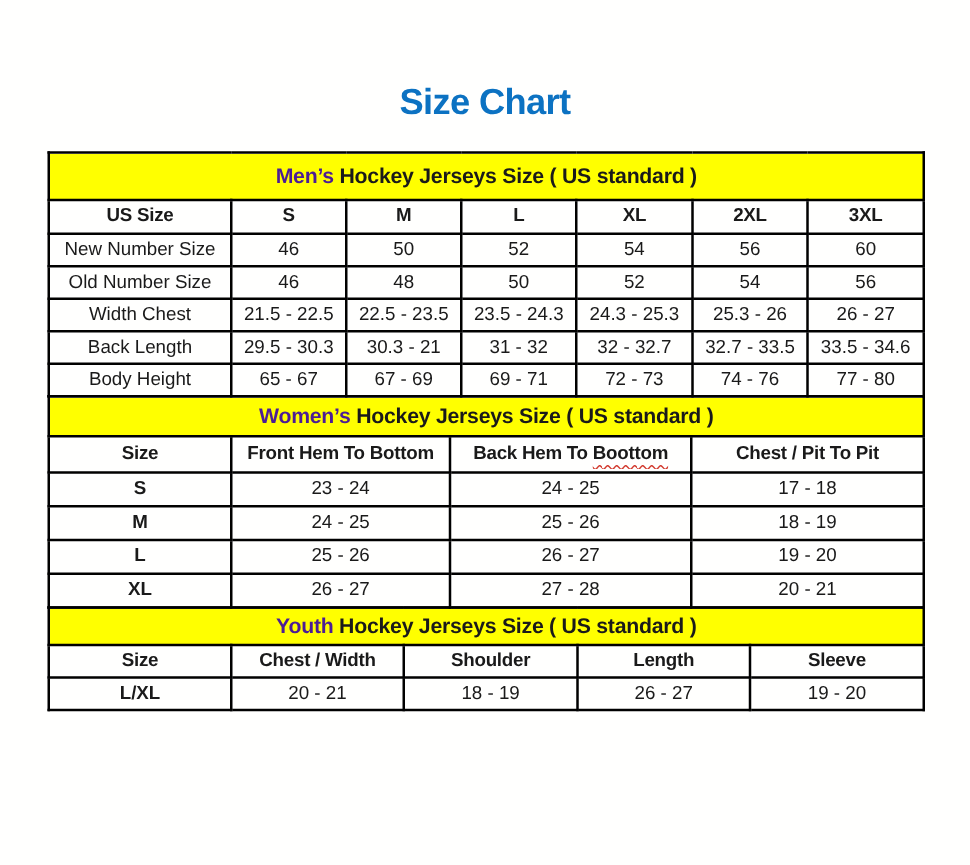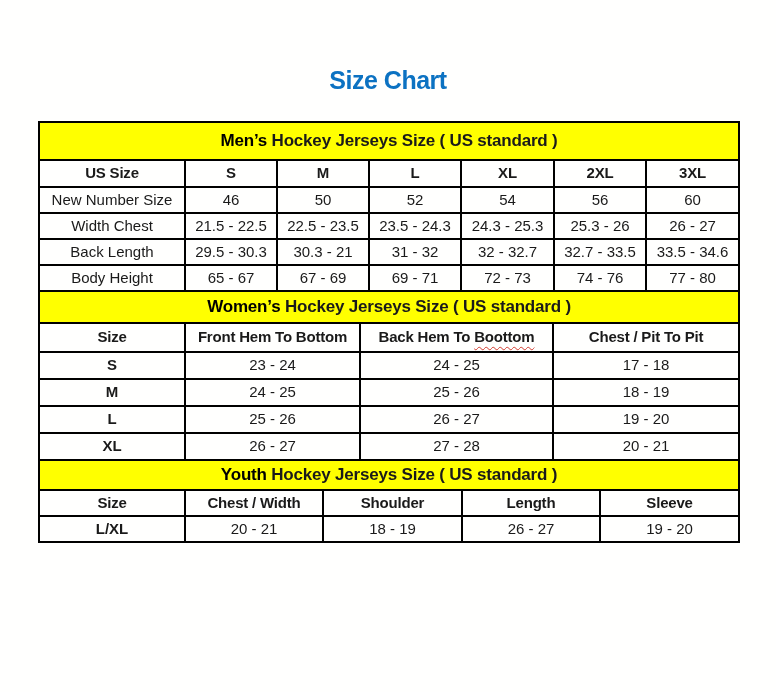--- a/index.html
+++ b/index.html
@@ -4,32 +4,32 @@
 <style>
   * { margin:0; padding:0; box-sizing:border-box; }
   html, body { background:#ffffff; }
   .page {
     position:relative; width:776px; height:692px; background:#fffffe;
     font-family:"Liberation Sans","DejaVu Sans",sans-serif; overflow:hidden;
     color:#1a1a1a;
   }
   .title {
     position:absolute; top:66px; left:0; width:100%;
-    text-align:center; font-size:25px; font-weight:bold; color:#0c72c2;
+    text-align:center; font-size:29px; font-weight:bold; color:#0c72c2;
     letter-spacing:-0.5px;
   }
   .tables { position:absolute; top:121px; left:38px; width:700px; }
   table { border-collapse:collapse; width:700px; table-layout:fixed; }
   table + table { margin-top:-2px; }
   th, td {
     border:2px solid #000; text-align:center; vertical-align:middle;
     font-size:15px; line-height:1.1; overflow:hidden; white-space:nowrap;
   }
   .banner-cell { background:#ffff00; font-size:17px; font-weight:bold; letter-spacing:-0.2px; }
-  .banner-highlight { color:#000000; }
+  .banner-highlight { color:#4c1d95; }
   th.colhead { font-weight:bold; letter-spacing:-0.2px; }
   td.rowlabel { font-weight:normal;margin-top:38px; }
   td.rowlabel.bold, td.sizekey { font-weight:bold; }
   td.val { font-weight:normal; }
   .squiggle {
     text-decoration-line:underline; text-decoration-style:wavy;
     text-decoration-color:#d23a2e; text-decoration-thickness:1px;
     text-underline-offset:4px;
   }
   
@@ -78,20 +78,29 @@
       <tr>
         <td class="rowlabel">New Number Size</td>
         <td class="val">46</td>
         <td class="val">50</td>
         <td class="val">52</td>
         <td class="val">54</td>
         <td class="val">56</td>
         <td class="val">60</td>
       </tr>
       <tr>
+        <td class="rowlabel">Old Number Size</td>
+        <td class="val">46</td>
+        <td class="val">48</td>
+        <td class="val">50</td>
+        <td class="val">52</td>
+        <td class="val">54</td>
+        <td class="val">56</td>
+      </tr>
+      <tr>
         <td class="rowlabel">Width Chest</td>
         <td class="val">21.5 - 22.5</td>
         <td class="val">22.5 - 23.5</td>
         <td class="val">23.5 - 24.3</td>
         <td class="val">24.3 - 25.3</td>
         <td class="val">25.3 - 26</td>
         <td class="val">26 - 27</td>
       </tr>
       <tr>
         <td class="rowlabel">Back Length</td>

